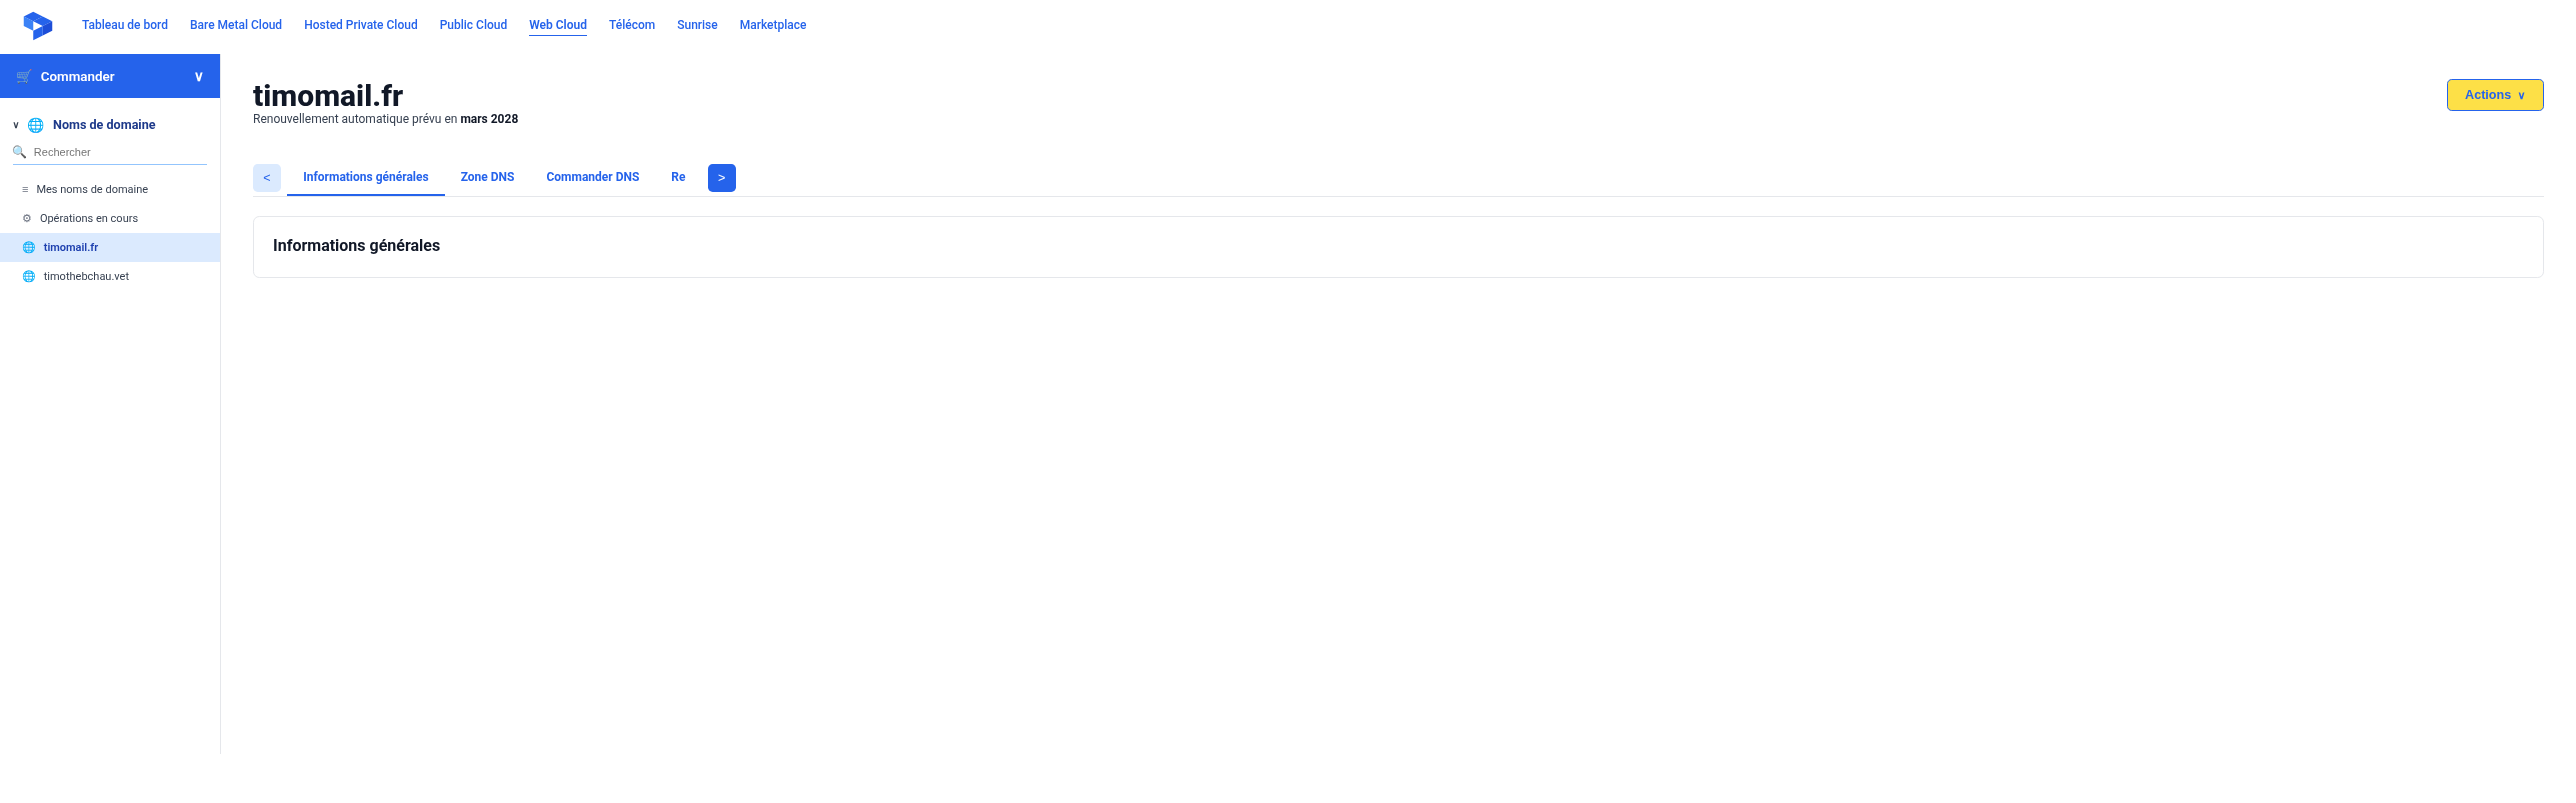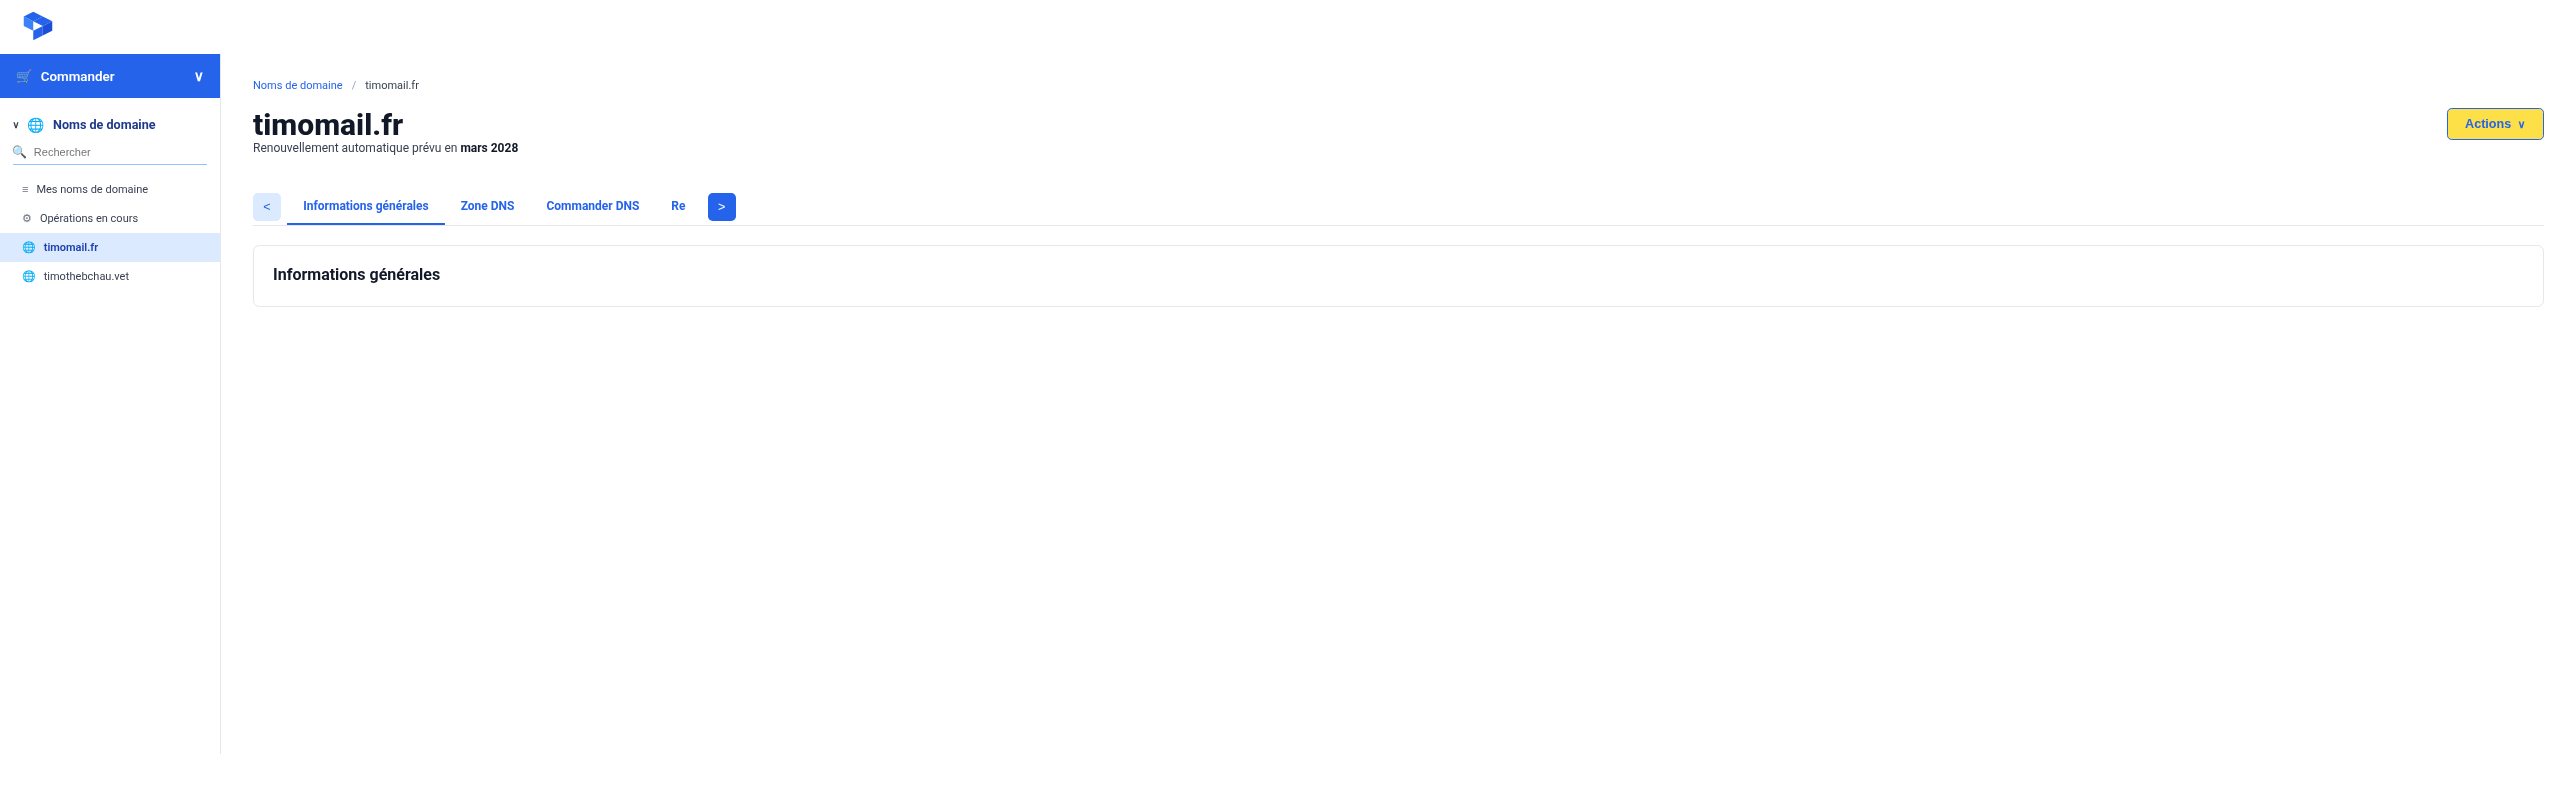--- a/index.html
+++ b/index.html
@@ -262,20 +262,30 @@
   <div class="top-row1">
     <div class="logo">
       <svg viewBox="0 0 48 48" fill="none" xmlns="http://www.w3.org/2000/svg">
         <path d="M6 12 L18 6 L30 12 L18 18 Z" fill="#2563eb"></path>
         <path d="M18 18 L30 12 L42 18 L30 24 Z" fill="#2563eb"></path>
         <path d="M6 12 L18 18 L18 30 L6 24 Z" fill="#3b82f6"></path>
         <path d="M30 24 L42 18 L42 30 L30 36 Z" fill="#1d4ed8"></path>
         <path d="M18 30 L30 24 L30 36 L18 42 Z" fill="#2563eb"></path>
       </svg>
     </div>
+    <nav class="nav-links">
+      <a class="nav-link">Tableau de bord</a>
+      <a class="nav-link">Bare Metal Cloud</a>
+      <a class="nav-link">Hosted Private Cloud</a>
+      <a class="nav-link">Public Cloud</a>
+      <a class="nav-link active">Web Cloud</a>
+      <a class="nav-link">Télécom</a>
+      <a class="nav-link">Sunrise</a>
+      <a class="nav-link">Marketplace</a>
+    </nav>
   </div>
 
 </div>
 
 <div class="layout">
 
   <div class="sidebar">
     <div class="sidebar-commander">
       <div class="sidebar-commander-left">
         <span>🛒</span>
@@ -313,25 +323,20 @@
 
       <div class="sidebar-menu-item">
         <span style="font-size:11px; color:#6b7280;">🌐</span>
         <span>timothebchau.vet</span>
       </div>
     </div>
   </div>
 
   <div class="main-content">
 
-    <div class="breadcrumb">
-      <a>Noms de domaine</a>
-      <span class="breadcrumb-sep">/</span>
-      <span class="breadcrumb-current">timomail.fr</span>
-    </div>
 
     <div class="domain-header">
       <div>
         <div class="domain-title">timomail.fr</div>
         <div class="domain-renewal">
           <span>Renouvellement automatique prévu en </span><strong>mars 2028</strong>
         </div>
       </div>
       <button class="actions-button">
         <span>Actions</span>

